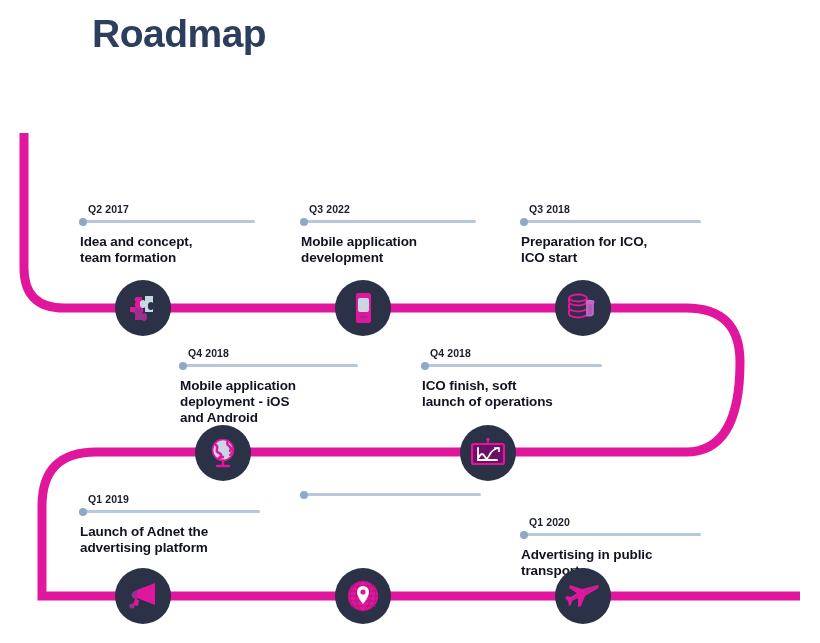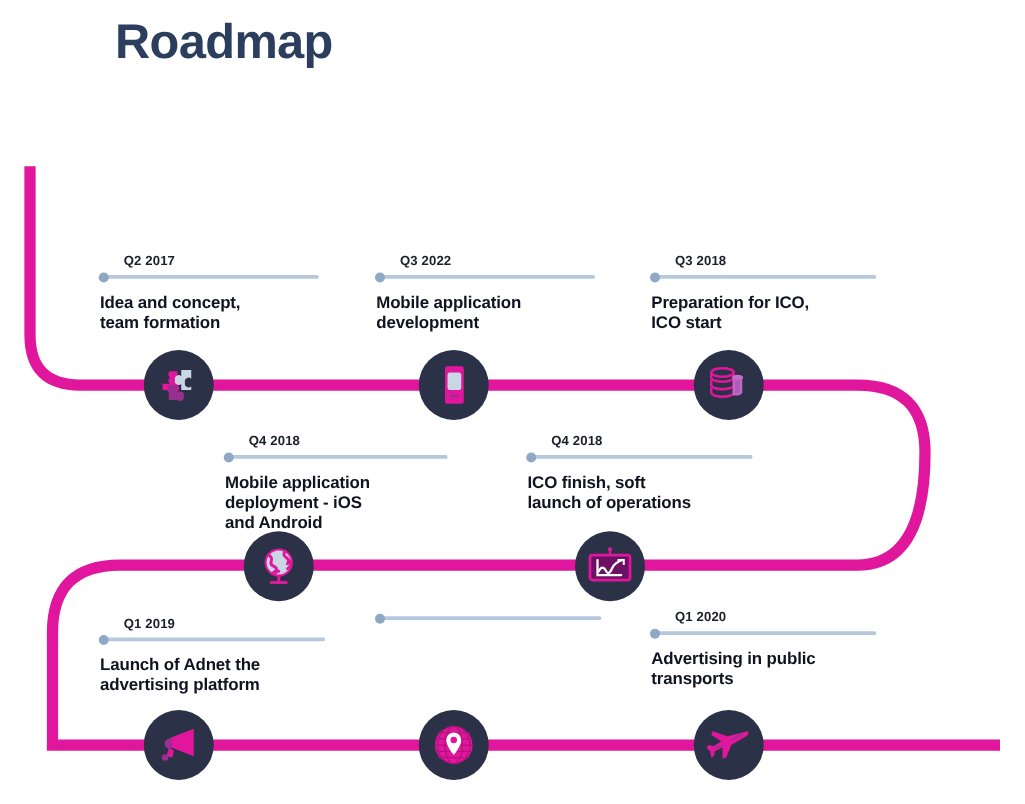--- a/index.html
+++ b/index.html
@@ -24,21 +24,21 @@
   }
 
   
   .ribbon{position:absolute;left:0;top:0;width:820px;height:643px;z-index:1;pointer-events:none;}
 
   
   .ms{position:absolute;z-index:5;}
   .ms .date{
     font-size:10.5px;font-weight:bold;color:#1b1f2a;
     letter-spacing:0.1px;white-space:nowrap;
-    margin:0 0 5px 19px;
+    margin:0 0 5px 8px;
   }
   .ms .rule{
     height:3px;background:#b7c7dc;border-radius:2px;
     position:relative;margin-bottom:11px;
   }
   .ms .rule .dot{
     position:absolute;left:-1px;top:-2.5px;
     width:8px;height:8px;border-radius:50%;
     background:#8fa8c6;
   }
@@ -231,21 +231,21 @@
     <div class="desc">Launch of Adnet the
 advertising platform</div>
   </div>
 
   <div class="ms" style="left:301px;top:493px;width:180px;">
     <div class="rule">
         <span class="dot"></span>
       </div>
   </div>
 
-  <div class="ms" style="left:521px;top:488px;width:180px;">
+  <div class="ms" style="left:521px;top:516px;width:180px;">
     <div class="date">Q1 2020</div>
     <div class="rule">
         <span class="dot"></span>
       </div>
     <div class="desc">Advertising in public
 transports</div>
   </div>
 
   <div class="page-edge"></div>
 </div>

